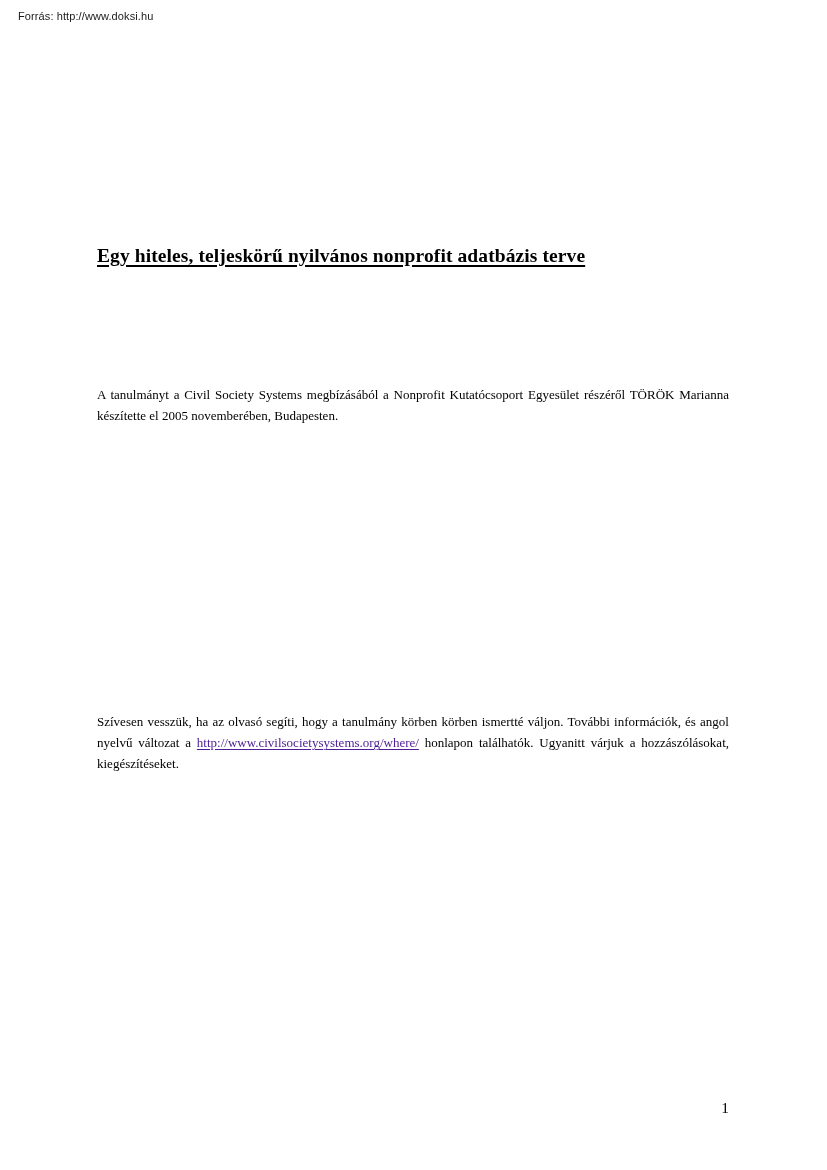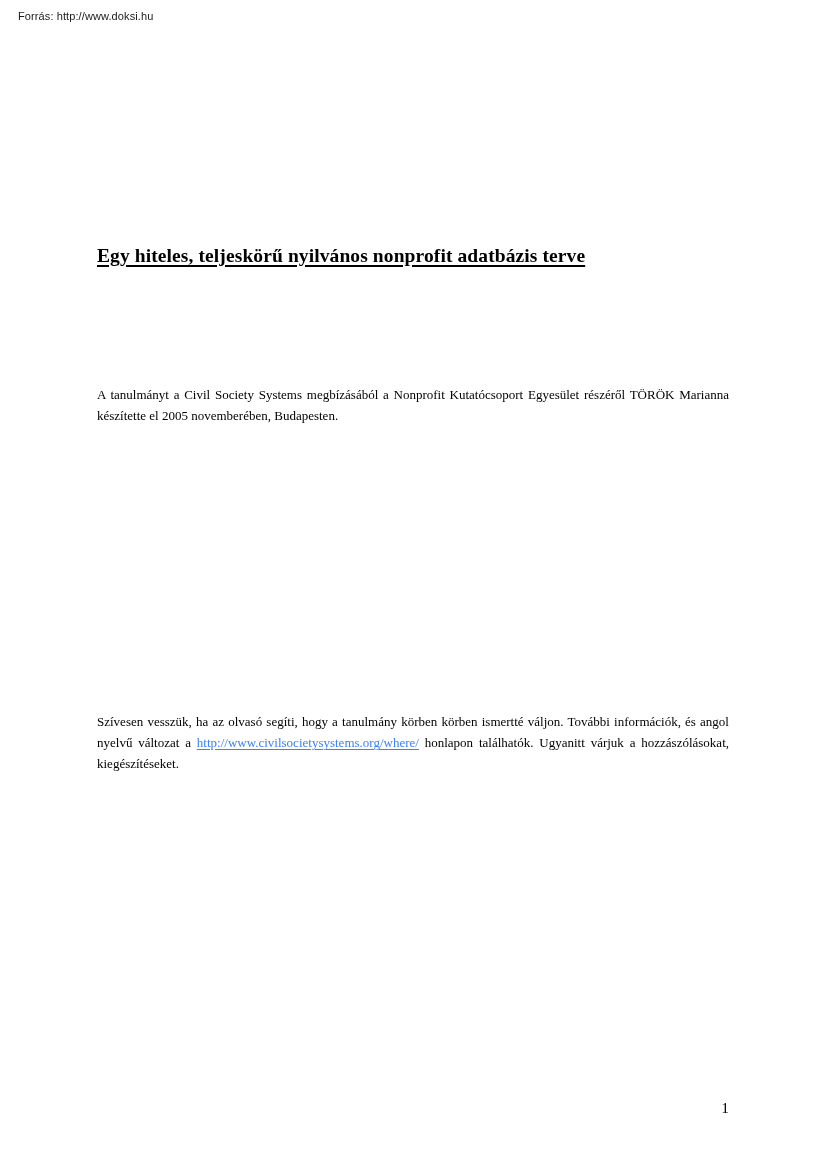--- a/index.html
+++ b/index.html
@@ -73,21 +73,21 @@
     text-align: justify;
     text-justify: inter-word;
   }
   .para.p-credit { top: 371px; }
   .para.p-notice { top: 698px; }
 
   .inline-link {
     text-decoration: underline;
     text-underline-offset: 2px;
     text-decoration-thickness: 1px;
-    color: #3b82f6;
+    color: #4c1d95;
     cursor: pointer;
   }
 
   .page-number {
     position: absolute;
     left: 0;
     top: 1098px;
     width: 632px;
     text-align: right;
     font-size: 15.4px;

